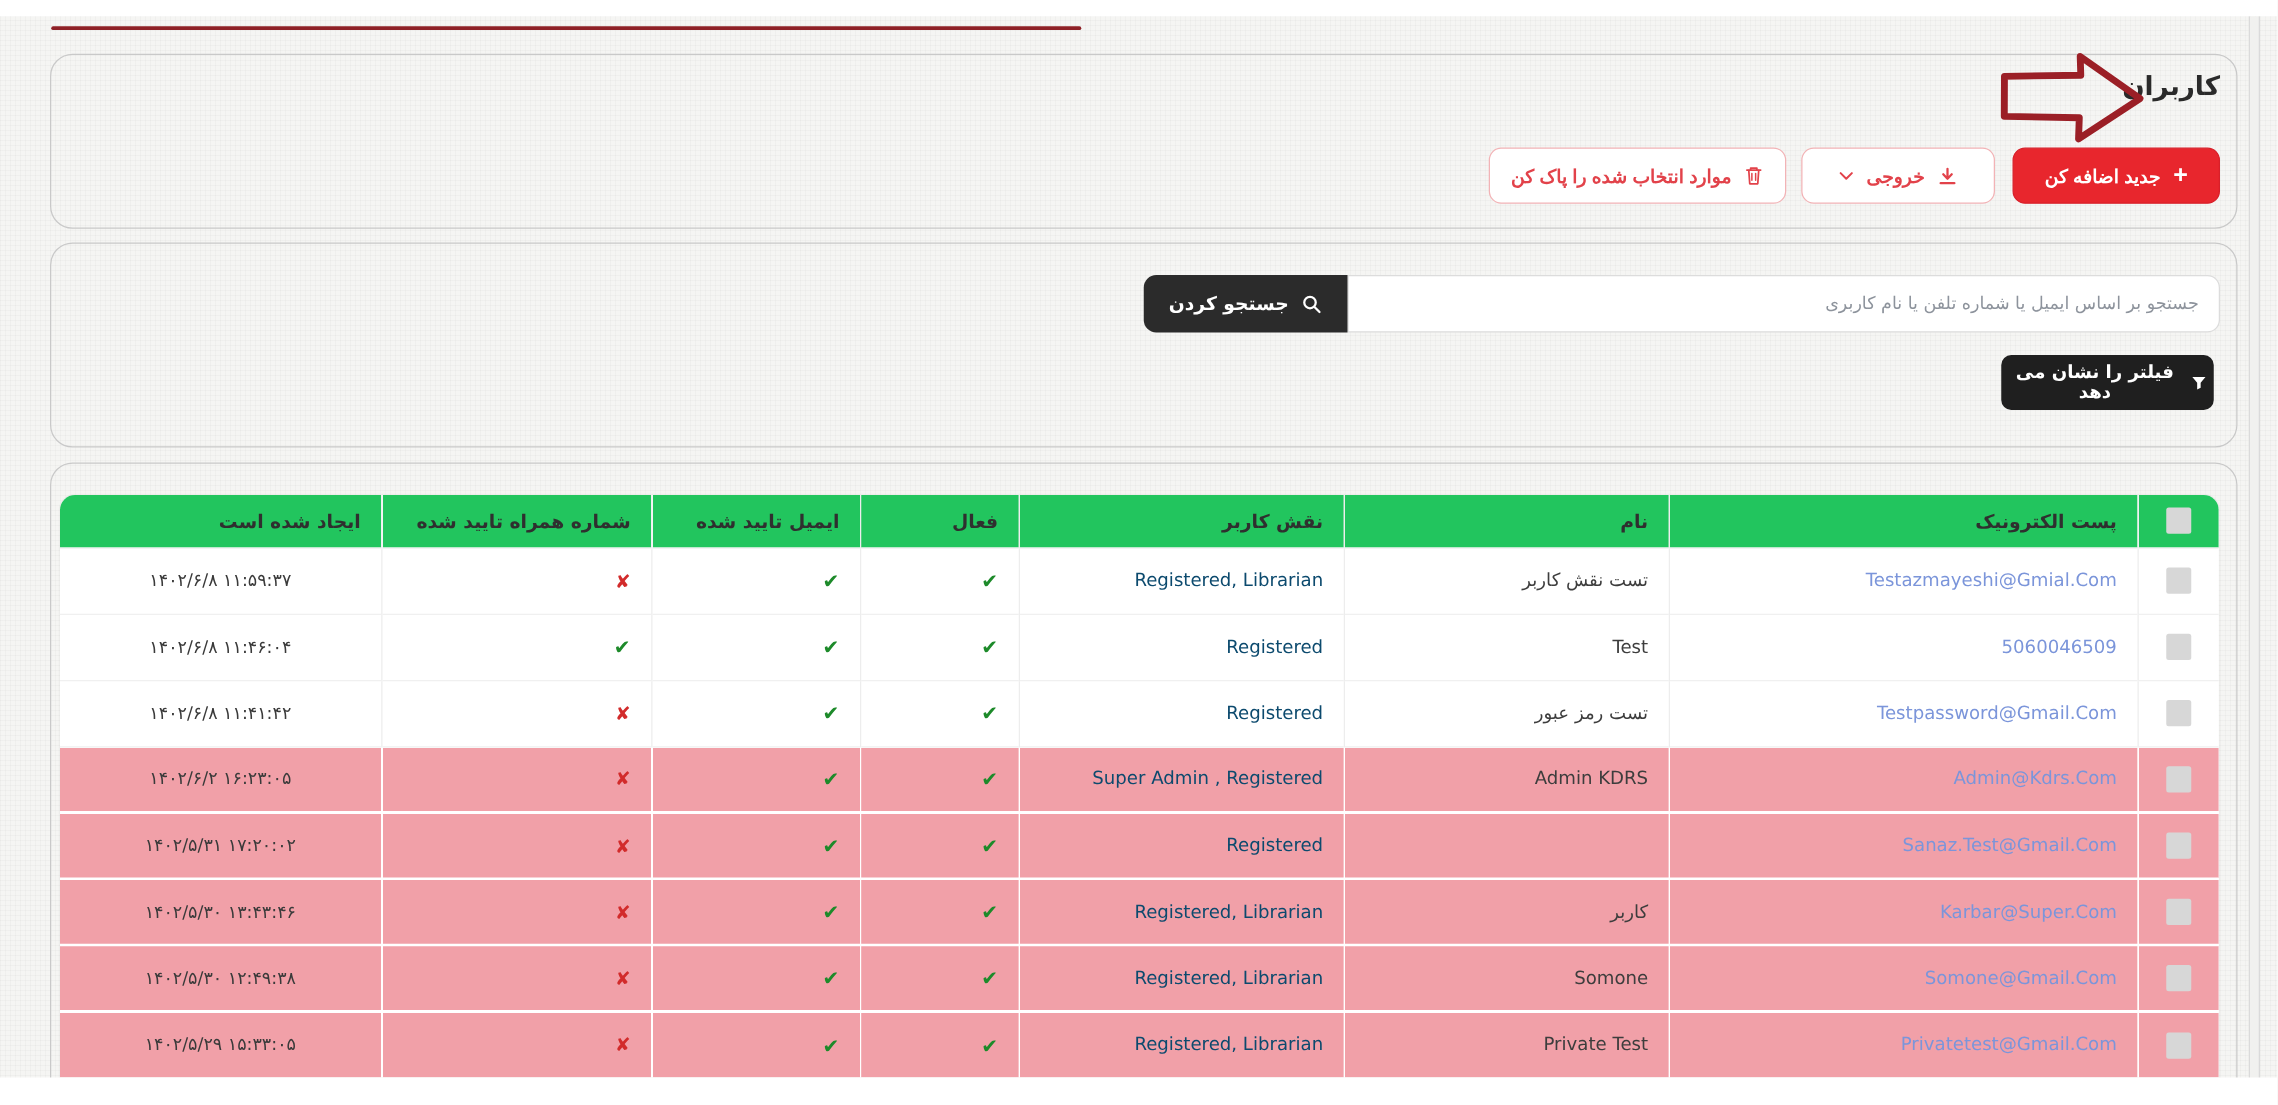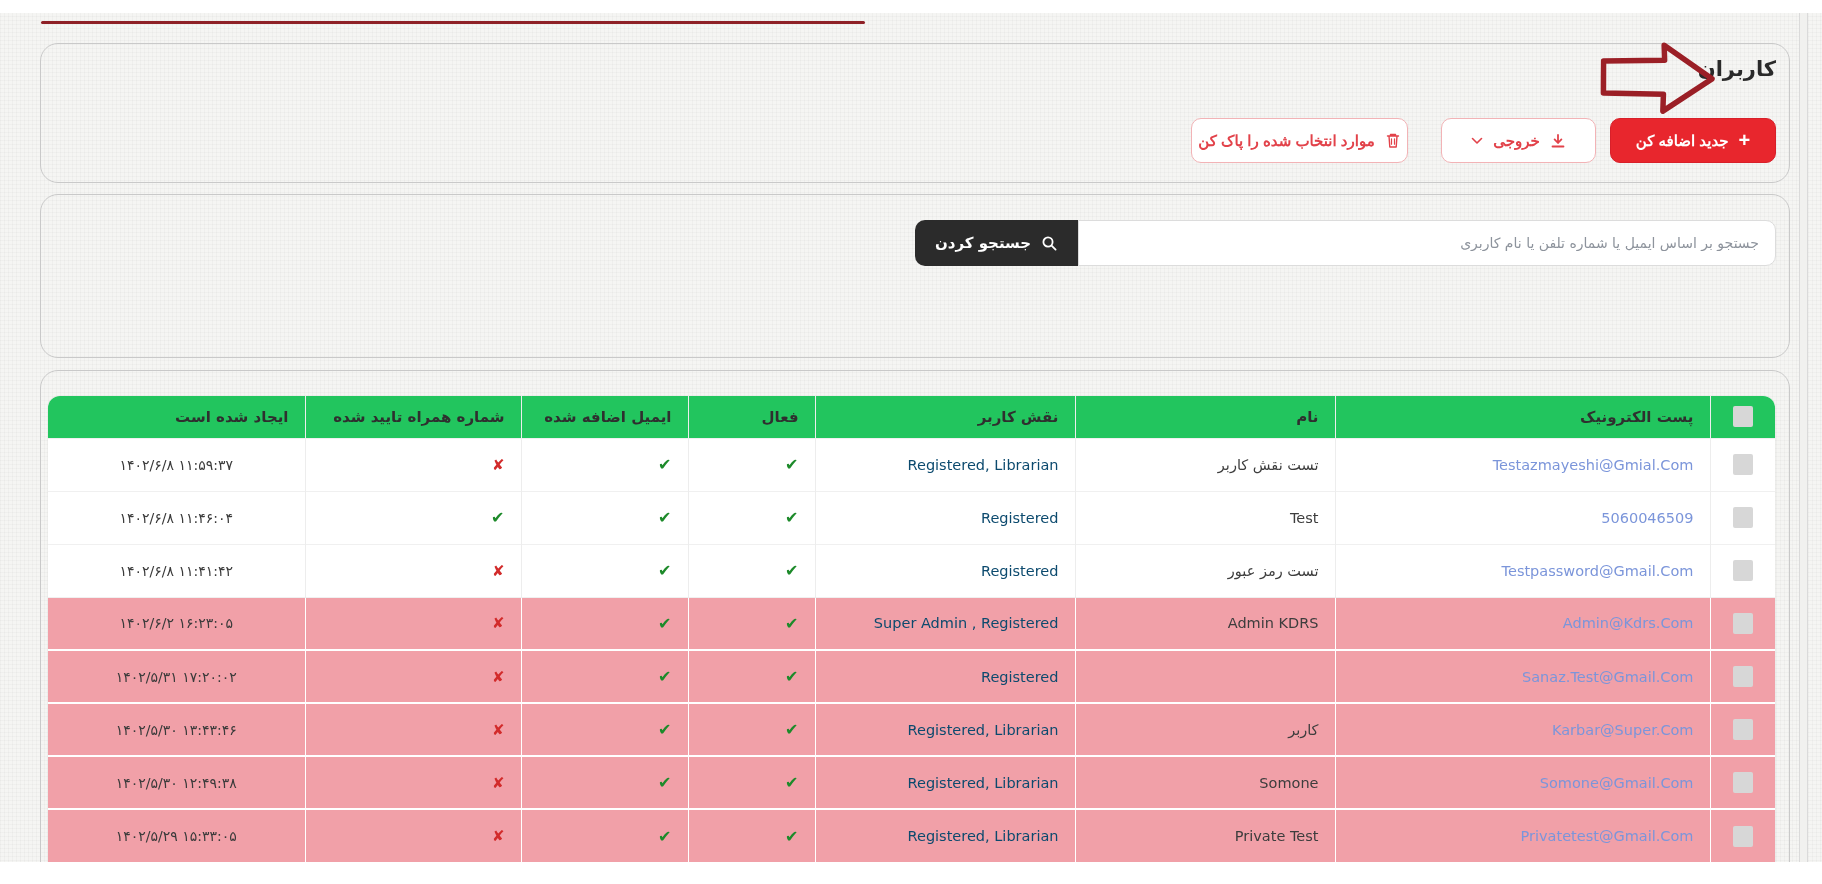--- a/index.html
+++ b/index.html
@@ -21,21 +21,21 @@
   
   .annot-line{position:absolute;left:41px;top:8px;width:824px;height:3px;background:#8e2026;z-index:30;border-radius:2px;}
   .annot-arrow{position:absolute;left:1600px;top:26px;width:118px;height:78px;z-index:30;transform:rotate(2deg);}
 
   
   .btn{position:absolute;top:105px;height:45px;border-radius:10px;display:flex;align-items:center;justify-content:center;gap:10px;font-size:15px;font-weight:bold;cursor:pointer;box-sizing:border-box;z-index:6;}
   .btn-red{background:#e8262d;color:#fff;border:1px solid #d8202a;}
   .btn-outline{background:#ffffff;color:#e2424a;border:1px solid #f2b3b6;}
   #btn-add{left:1610px;width:166px;}
   #btn-export{left:1441px;width:155px;}
-  #btn-delete{left:1191px;width:217px;}
+  #btn-delete{left:1191px;width:238px;}
   .plus-glyph{font-size:20px;font-weight:900;line-height:1;margin-top:-2px;}
 
   
   .search-group{position:absolute;top:207px;left:915px;width:861px;height:46px;z-index:6;display:flex;direction:rtl;}
   .search-input{box-sizing:border-box;width:698px;height:46px;border:1px solid #dcdcdc;border-radius:0 10px 10px 0;padding:0 16px;font-size:14px;color:#444;background:#fff;outline:none;direction:rtl;font-family:inherit;}
   .search-input::placeholder{color:#8d939c;}
   .search-btn{box-sizing:border-box;width:163px;height:46px;background:#2b2b2b;color:#fff;border:none;border-radius:10px 0 0 10px;display:flex;align-items:center;justify-content:center;gap:10px;font-size:15px;font-weight:bold;cursor:pointer;font-family:inherit;}
   .filter-btn{position:absolute;top:271px;left:1601px;width:170px;height:44px;background:#1f1f1f;color:#fff;border:none;border-radius:8px;display:flex;align-items:center;justify-content:center;gap:8px;font-size:14.5px;font-weight:bold;cursor:pointer;z-index:6;font-family:inherit;}
 
   
@@ -105,20 +105,26 @@
     <input class="search-input" type="text" placeholder="جستجو بر اساس ایمیل یا شماره تلفن یا نام کاربری" style="">
     <button class="search-btn">
       <svg class="icon-svg" width="17" height="17" viewBox="0 0 17 17">
         <circle cx="7" cy="7" r="4.6" fill="none" stroke="#ffffff" stroke-width="1.8"></circle>
         <path d="M10.6 10.6 14.6 14.6" stroke="#ffffff" stroke-width="1.8" stroke-linecap="round"></path>
       </svg>
       <span>جستجو کردن</span>
     </button>
   </div>
 
+  <button class="filter-btn">
+    <svg class="icon-svg" width="14" height="13" viewBox="0 0 14 13">
+      <path d="M1 1h12L8.6 6.2v4.6L5.4 12.4V6.2Z" fill="#ffffff"></path>
+    </svg>
+    <span>فیلتر را نشان می دهد</span>
+  </button>
 
   <div class="card" id="card-table"></div>
 
   <div class="table-wrap">
     <table>
       <colgroup>
         <col style="width:65px">
           <col style="width:375px">
           <col style="width:260px">
           <col style="width:260px">
@@ -129,21 +135,21 @@
       </colgroup>
       <thead>
         <tr>
           <th class="cb-cell">
             <span class="cb"></span>
           </th>
           <th>پست الکترونیک</th>
           <th>نام</th>
           <th>نقش کاربر</th>
           <th>فعال</th>
-          <th>ایمیل اضافه شده</th>
+          <th>ایمیل تایید شده</th>
           <th>شماره همراه تایید شده</th>
           <th>ایجاد شده است</th>
         </tr>
       </thead>
       <tbody>
           <tr>
             <td class="cb-cell"><span class="cb"></span></td>
             <td><a href="#" class="email-link">Testazmayeshi@Gmial.Com</a></td>
             <td>تست نقش کاربر</td>
             <td class="role-cell">Registered, Librarian</td>

